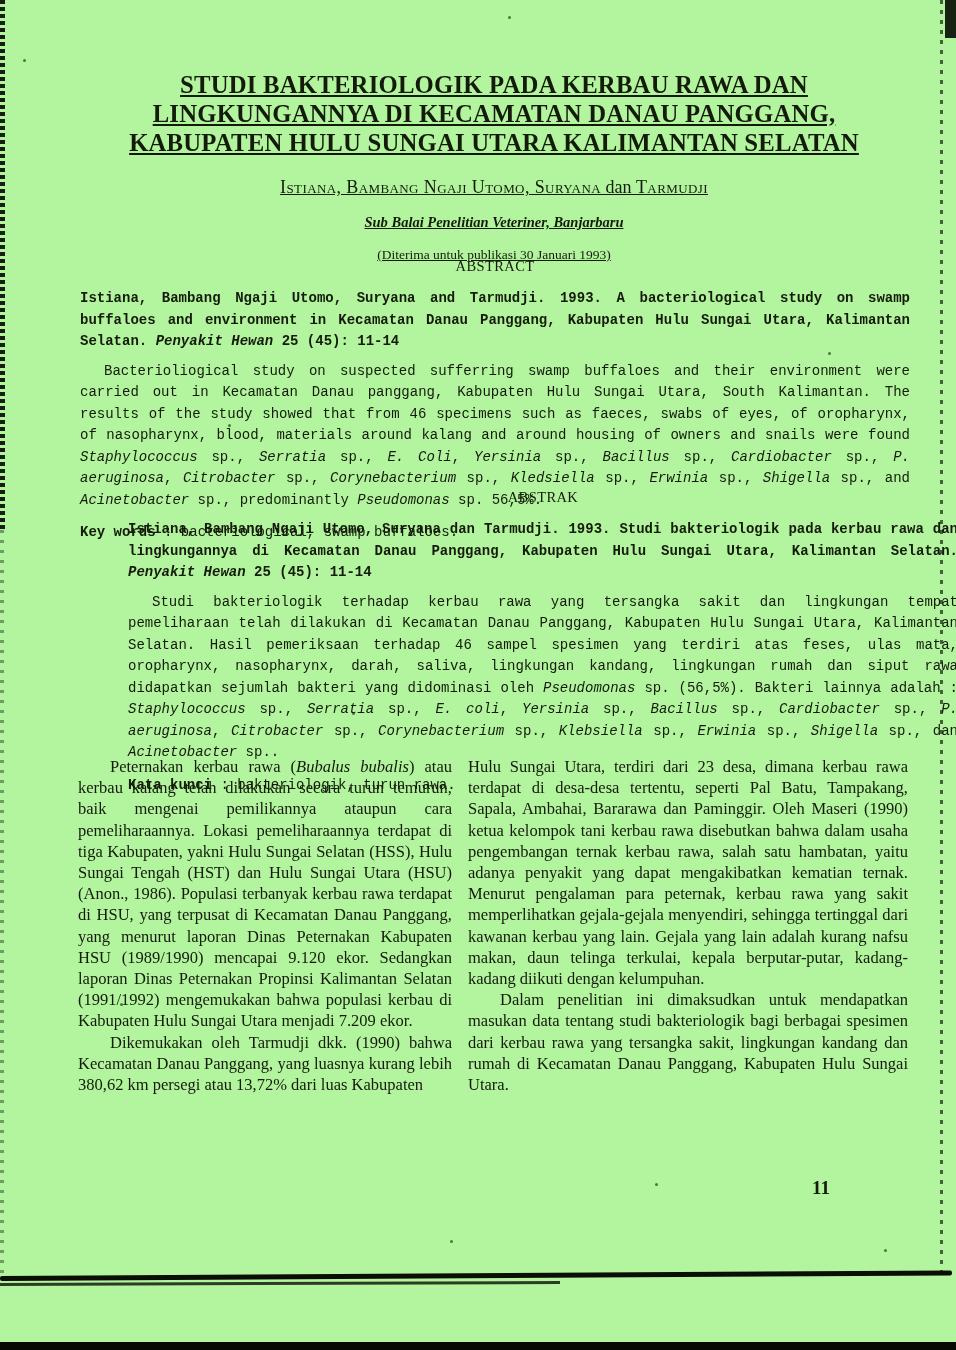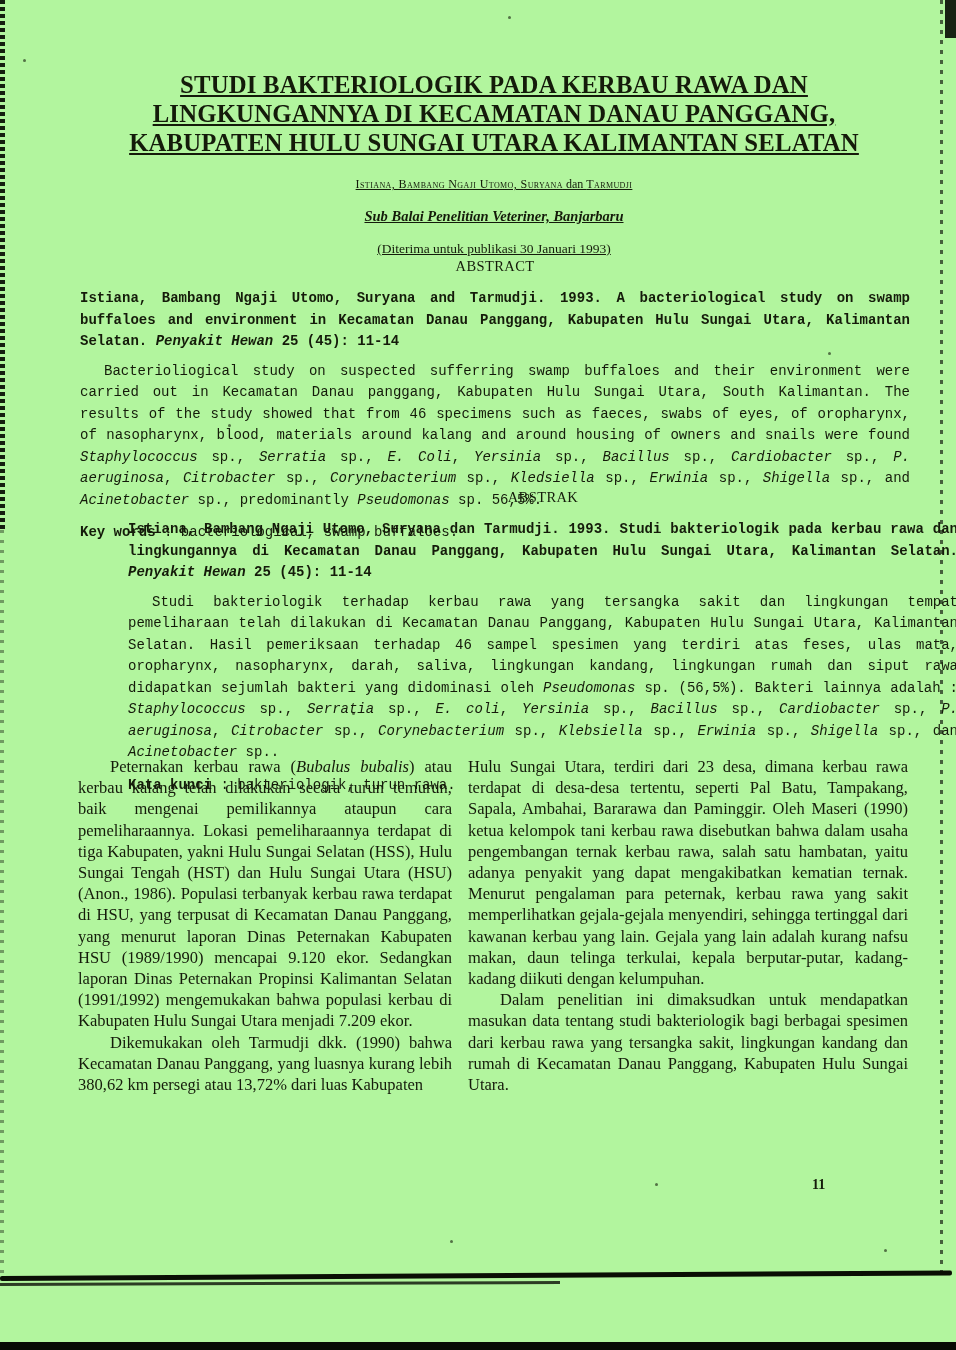--- a/index.html
+++ b/index.html
@@ -26,42 +26,42 @@
     transform:rotate(-0.33deg);transform-origin:0 50%;border-radius:2px;}
   .bottom-line2{position:absolute;left:0;top:1283px;width:560px;height:3px;background:rgba(10,14,5,.8);
     transform:rotate(-0.2deg);transform-origin:0 50%;}
   .bottom-strip{position:absolute;left:0;top:1342px;width:956px;height:8px;background:#070a04;}
   .speck{position:absolute;width:3px;height:3px;border-radius:50%;background:rgba(18,26,8,.6);}
 
   
   .hdr{position:absolute;left:78px;top:70px;width:832px;text-align:center;text-decoration:underline;}
   .title{font-weight:bold;font-size:25.5px;line-height:29px;letter-spacing:.2px;
     transform:scaleX(.97);transform-origin:50% 0;}
-  .authors{margin-top:20px;font-size:12px;}
+  .authors{margin-top:20px;font-size:18px;}
   .affiliation{margin-top:16px;font-size:14.5px;font-style:italic;font-weight:bold;}
   .received{margin-top:16px;font-size:13.5px;}
 
   
   .abs{position:absolute;left:80px;width:830px;}
   .abs h2{margin:0;text-align:center;font-size:14.5px;font-weight:normal;letter-spacing:.4px;}
   .abs p{margin:0;font-size:14px;line-height:21.5px;text-align:justify;font-family:Liberation Mono, monospace;}
   .abs .cite{margin-top:13px;font-weight:600;}
   .abs .body{margin-top:8px;}
   .abs .kw{margin-top:11px;text-align:left;}
   .ind{text-indent:24px;}
 
   
   .cols{position:absolute;left:78px;top:756px;width:830px;display:flex;gap:16px;}
   .col-l{width:374px;}
   .col-r{width:440px;}
   .cols h3{margin:0 0 14px 0;text-align:center;font-size:17px;font-weight:bold;letter-spacing:.3px;}
   .cols p{margin:0;font-size:16.5px;line-height:21.2px;text-align:justify;}
   .cols .ind2{text-indent:32px;}
 
-  .pagenum{position:absolute;left:812px;top:1177px;font-size:14px;font-weight:bold;}
+  .pagenum{position:absolute;left:812px;top:1177px;font-size:19px;font-weight:bold;}
 </style>
 </head>
 <body>
 
 <div class="sheet">
 
   <div class="edge-left-a"></div>
   <div class="edge-left-b"></div>
   <div class="edge-right"></div>
   <div class="corner-tr"></div>

